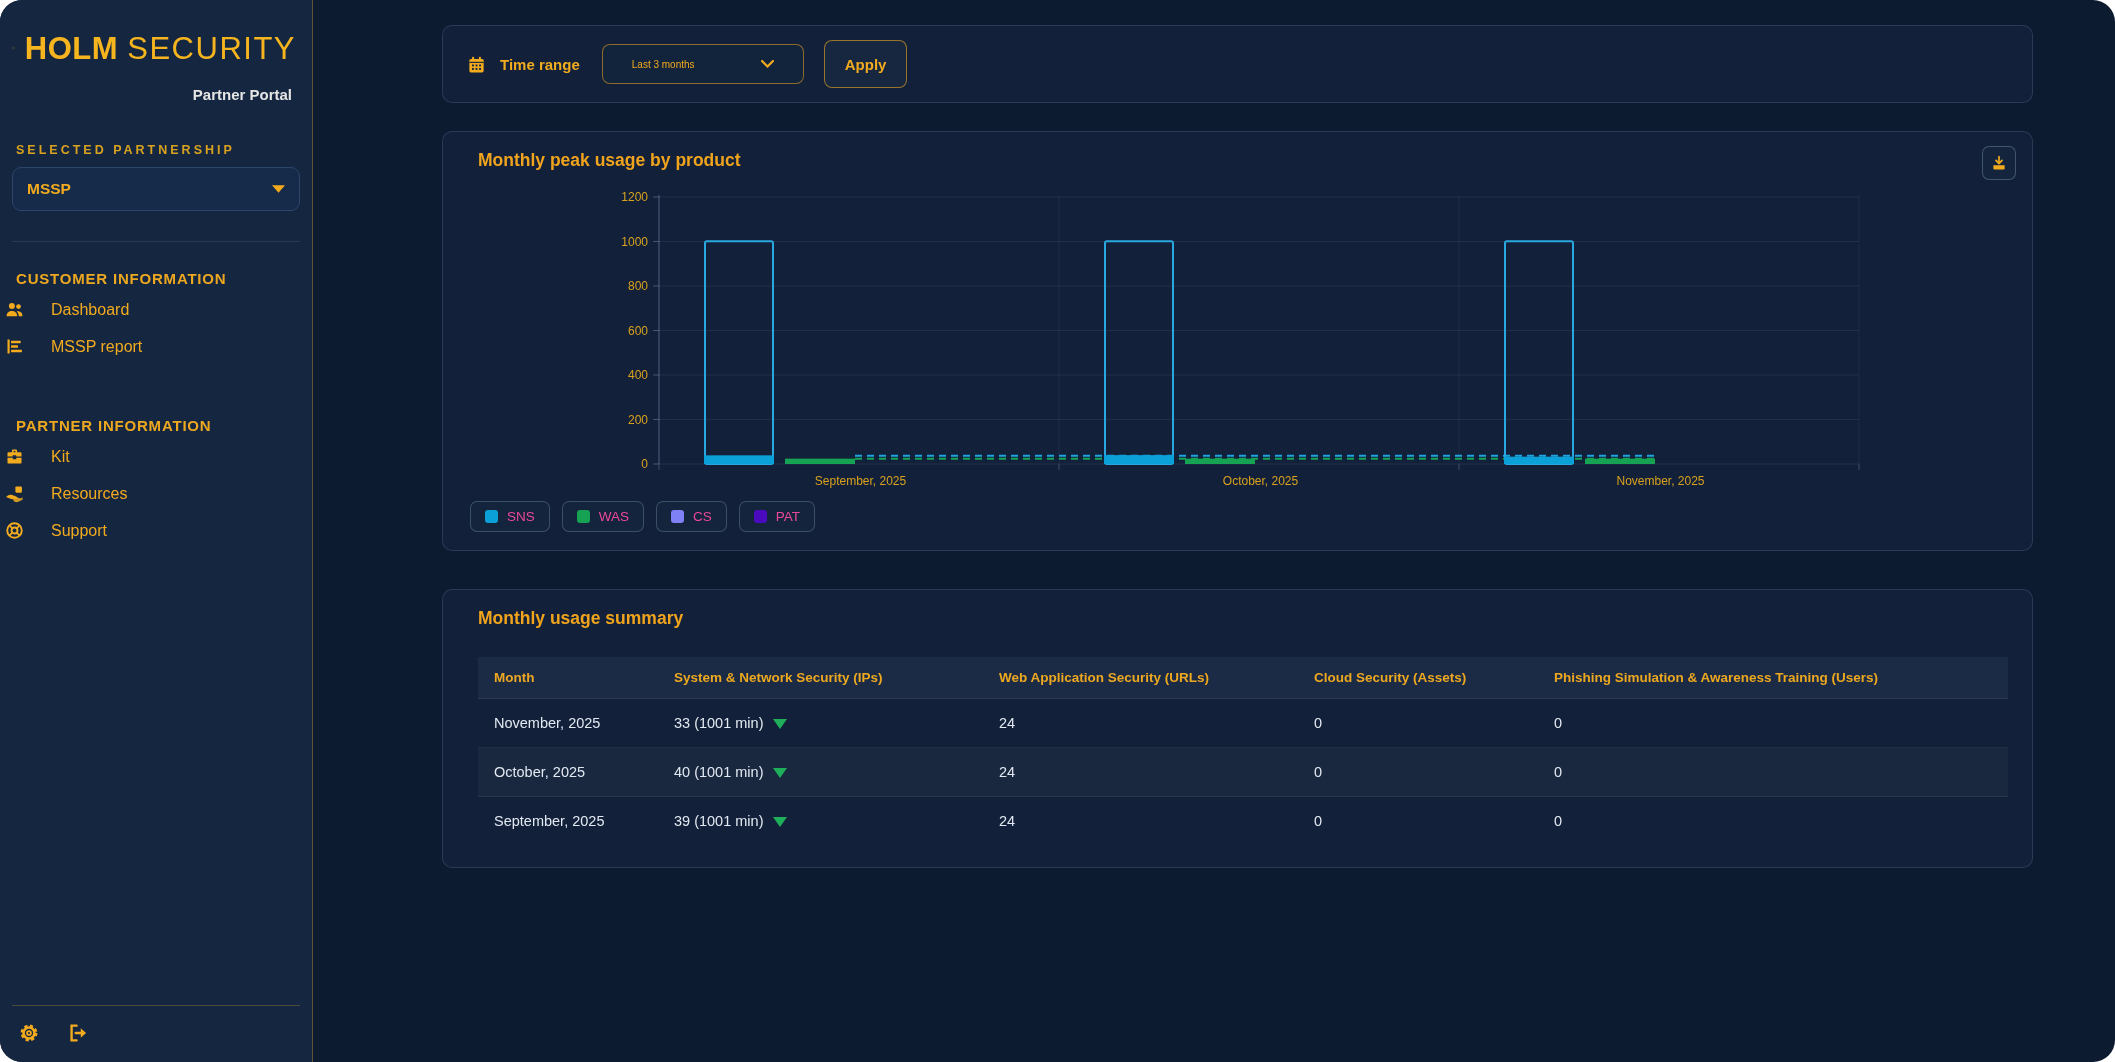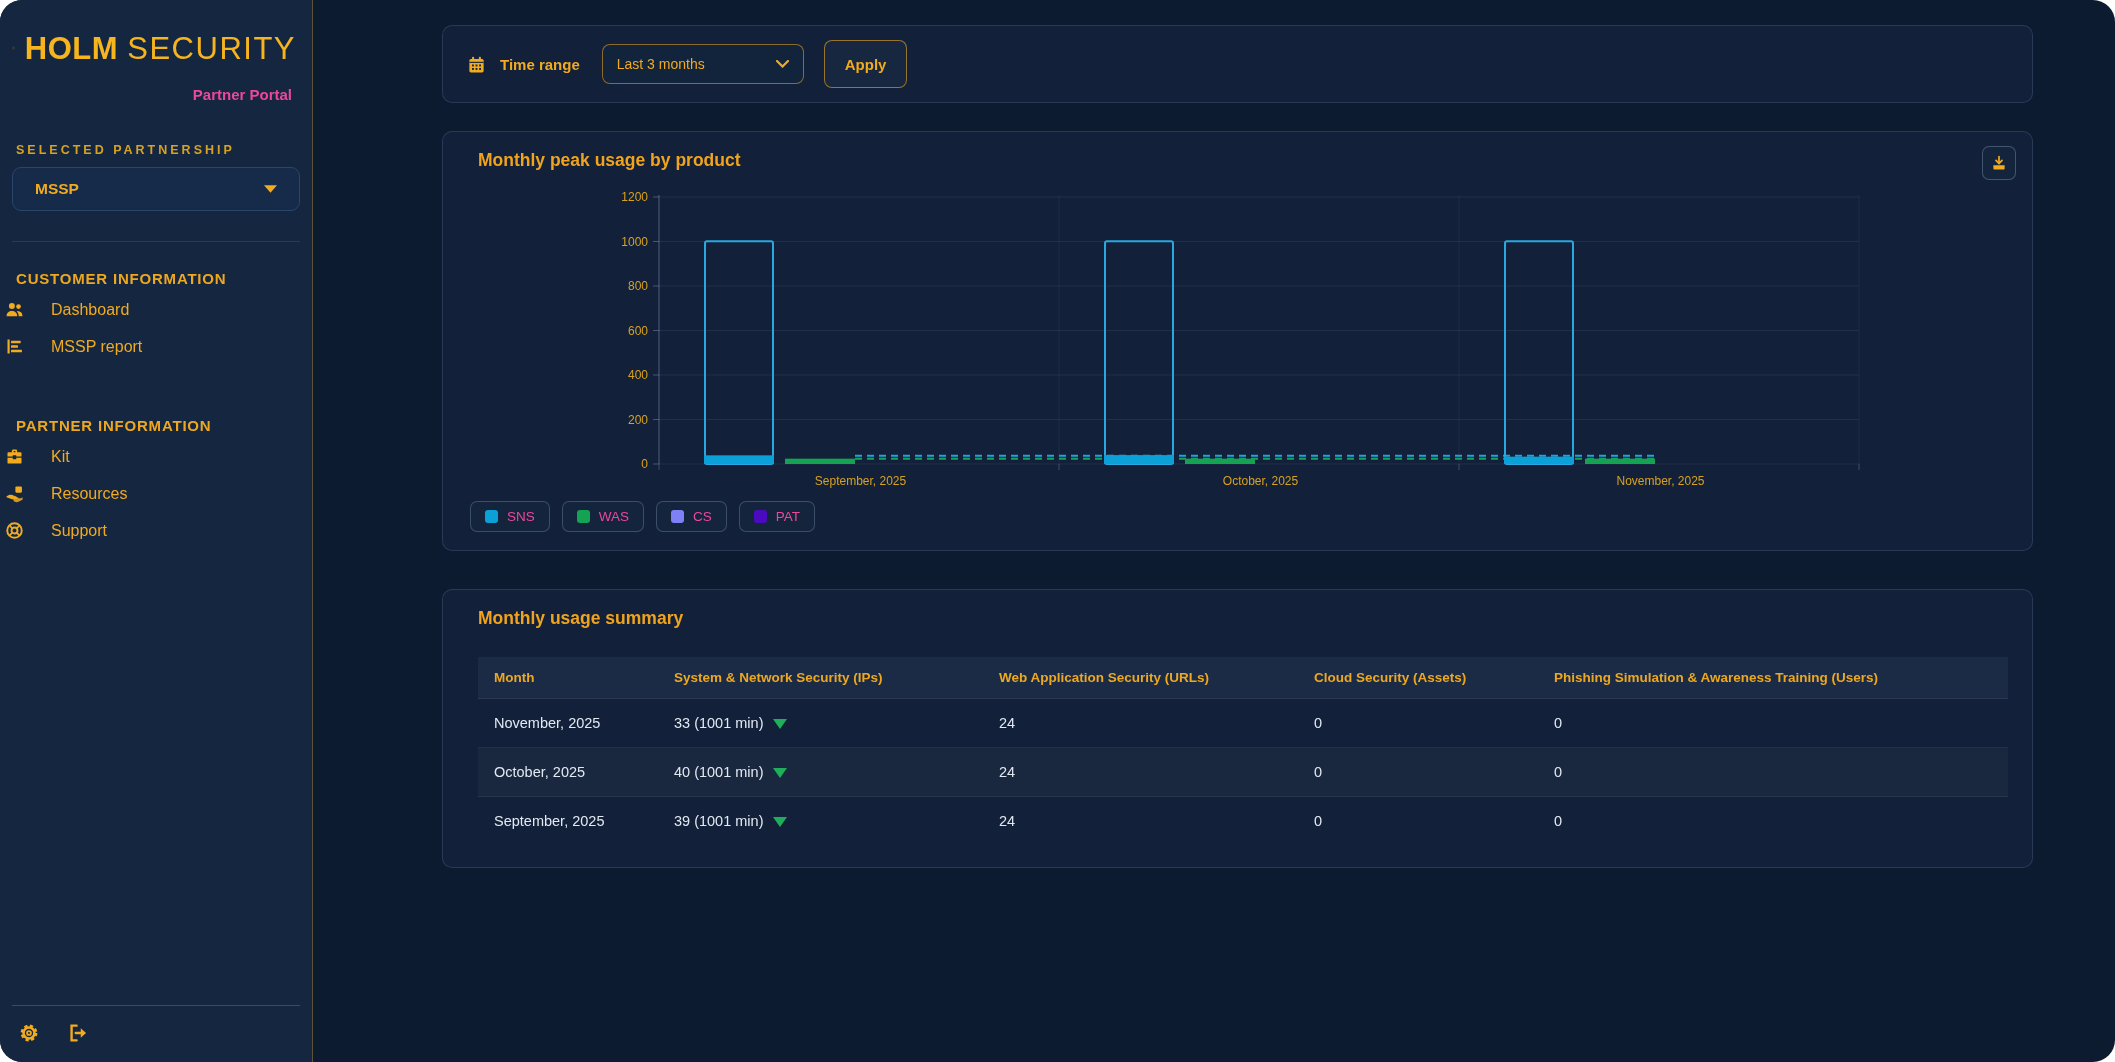--- a/index.html
+++ b/index.html
@@ -5,42 +5,42 @@
   html,body{margin:0;padding:0;background:#ffffff;}
   body{font-family:"Liberation Sans",sans-serif;-webkit-font-smoothing:antialiased;}
   .frame{position:relative;width:2115px;height:1062px;background:#0d1b31;border-radius:22px;overflow:hidden;display:flex;}
 
   
   .sidebar{width:313px;flex:none;background:#152640;border-right:1px solid rgba(205,160,40,.38);display:flex;flex-direction:column;box-sizing:border-box;justify-content:flex-end;}
   .logo-row{display:flex;align-items:center;gap:10px;padding:12px 16px 0 12px;}
   .logotype{color:#f6b51e;font-size:31px;line-height:1;white-space:nowrap;letter-spacing:.5px;}
   .logotype .holm{font-weight:900;}
   .logotype .security{font-weight:300;letter-spacing:1.5px;}
-  .portal-subtitle{text-align:right;padding:2px 20px 0;color:#ec4899;font-weight:700;font-size:15px;margin-left:37px;}
+  .portal-subtitle{text-align:right;padding:2px 20px 0;color:#e5e5e5;font-weight:700;font-size:15px;margin-left:37px;}
   .partnership-label{margin:40px 16px 10px;font-size:12.5px;letter-spacing:3px;font-weight:600;color:#d9a21e;}
-  .partnership-select{margin:0 12px;height:44px;background:#152b49;border:1px solid #2c456b;border-radius:9px;display:flex;align-items:center;justify-content:space-between;padding:0 22px;box-sizing:border-box;cursor:pointer;}
+  .partnership-select{margin:0 12px;height:44px;background:#152b49;border:1px solid #2c456b;border-radius:9px;display:flex;align-items:center;justify-content:space-between;padding:0 14px;box-sizing:border-box;cursor:pointer;}
   .partnership-select .value{color:#f2ab1e;font-size:15.5px;font-weight:600;}
   .sb-divider{border:none;border-top:1px solid rgba(255,255,255,.09);margin:30px 12px 0;}
   .section-title{margin:28px 16px 4px;font-size:15px;font-weight:800;letter-spacing:.8px;color:#eda81f;}
   .section-title.second{margin-top:52px;}
   .nav-item{display:flex;align-items:center;gap:26px;padding:8px 4px;cursor:pointer;}
   .nav-item .label{color:#f2ab1e;font-size:16px;}
   .nav-item svg{flex:none;}
   .sidebar-footer{margin-top:auto;padding:0 0 18px;}
   .footer-divider{border:none;border-top:1px solid rgba(218,170,45,.28);margin:0 12px 16px;}
   .footer-icons{display:flex;align-items:center;gap:26px;padding:0 18px;}
   .icon-btn{background:none;border:none;padding:0;cursor:pointer;line-height:0;}
 
   
   .main{flex:1;box-sizing:border-box;padding:25px 94px 0 129px;}
   .card{background:#122039;border:1px solid rgba(124,152,196,.22);border-radius:10px;box-sizing:border-box;padding-left:11px;}
 
   .toolbar{height:78px;display:flex;align-items:center;gap:14px;padding:0 24px;margin-bottom:28px;}
   .toolbar .tr-label{color:#f2ab1e;font-size:15px;font-weight:700;margin-right:8px;}
-  .tr-select{width:202px;height:40px;background:#12233c;border:1px solid rgba(240,168,31,.55);border-radius:8px;display:flex;align-items:center;justify-content:space-between;padding:0 14px;box-sizing:border-box;color:#f2ab1e;font-size:14px;cursor:pointer;}
+  .tr-select{width:202px;height:40px;background:#12233c;border:1px solid rgba(240,168,31,.55);border-radius:8px;display:flex;align-items:center;justify-content:space-between;padding:0 29px;box-sizing:border-box;color:#f2ab1e;font-size:10px;cursor:pointer;}
   .apply-btn{height:48px;padding:0 20px;background:#16273f;border:1.5px solid rgba(240,168,31,.6);border-radius:8px;color:#f2ab1e;font-size:15px;font-weight:700;cursor:pointer;font-family:"Liberation Sans",sans-serif;margin-left:6px;}
 
   .chart-card{position:relative;margin-bottom:38px;padding-bottom:12px;}
   .card-title{margin:18px 24px 0;color:#f0a31c;font-size:17.5px;font-weight:700;}
   .download-btn{position:absolute;top:14px;right:16px;width:34px;height:34px;background:#14243d;border:1px solid rgba(150,175,210,.35);border-radius:7px;display:flex;align-items:center;justify-content:center;cursor:pointer;}
   #usage-chart{display:block;margin:8px 16px 0;}
   .tick-label{fill:#d9a21e;font-family:"Liberation Sans",sans-serif;font-size:12px;}
   .month-label{fill:#d9a21e;font-family:"Liberation Sans",sans-serif;font-size:12px;}
   .chart-legend{display:flex;gap:12px;margin:8px 16px 6px;}
   .legend-chip{display:flex;align-items:center;gap:9px;border:1px solid rgba(150,175,210,.30);background:#14243d;border-radius:7px;padding:7px 14px;cursor:pointer;}

